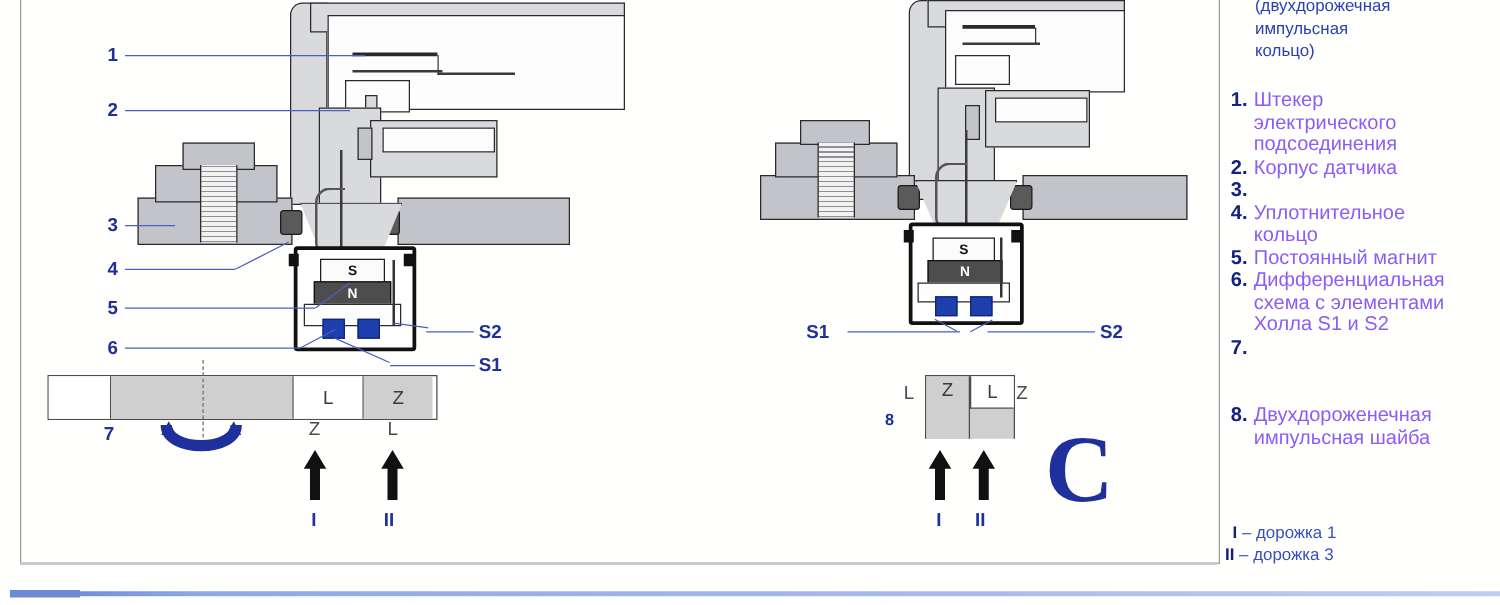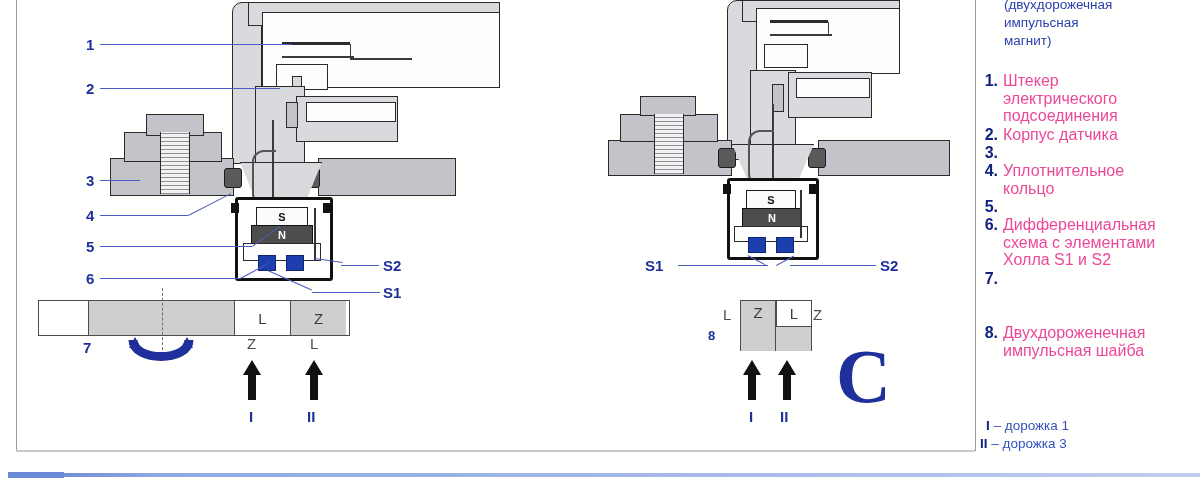--- a/index.html
+++ b/index.html
@@ -61,21 +61,21 @@
        border-right:9px solid transparent;border-bottom:15px solid #111;}
 
   
   .rot-c{position:absolute;color:#1f2f9b;font-weight:bold;line-height:1;}
 
   
   .legend{position:absolute;color:#2b41b0;font-size:13.5px;line-height:17px;}
   .leg-item{position:absolute;display:flex;}
   .leg-num{width:20px;text-align:right;font-weight:bold;color:#13227f;flex:0 0 20px;
            margin-right:5px;}
-  .leg-txt{width:152px;color:#ec4899;}
+  .leg-txt{width:152px;color:#8b5cf6;}
   .track-line{position:absolute;color:#3450c0;font-size:13.5px;}
   .track-line b{color:#13227f;}
 </style>
 </head>
 <body>
 
 <div class="page">
 
   <div class="frame"></div>
   <div class="frame-bottom-shadow"></div>
@@ -259,39 +259,40 @@
     </div>
     <span class="lbl" style="left:749px;top:408px;">I</span>
     <span class="lbl" style="left:780px;top:408px;">II</span>
 
     <span class="rot-c" style="left:836px;top:338px;font-size:76px;font-weight:bold;color:#1f2f9b;font-family:'Liberation Serif',serif;">C</span>
   </div>
 
   <div>
     <div class="legend" style="left:1004px;top:-4px;width:190px;">(двухдорожечная</div>
     <div class="legend" style="left:1004px;top:14px;width:190px;">импульсная</div>
-    <div class="legend" style="left:1004px;top:32px;width:190px;">магнит)</div>
+    <div class="legend" style="left:1004px;top:32px;width:190px;">кольцо)</div>
 
     <div class="leg-item" style="left:978px;top:72px;width:180px;">
       <span class="leg-num">1.</span>
       <span class="leg-txt" style="line-height:17.5px;">Штекер электрического подсоединения</span>
     </div>
     <div class="leg-item" style="left:978px;top:126px;width:180px;">
       <span class="leg-num">2.</span>
       <span class="leg-txt">Корпус датчика</span>
     </div>
     <div class="leg-item" style="left:978px;top:144px;width:180px;">
       <span class="leg-num">3.</span>
     </div>
     <div class="leg-item" style="left:978px;top:162px;width:180px;">
       <span class="leg-num">4.</span>
       <span class="leg-txt" style="line-height:17.5px;">Уплотнительное кольцо</span>
     </div>
     <div class="leg-item" style="left:978px;top:198px;width:180px;">
       <span class="leg-num">5.</span>
+      <span class="leg-txt">Постоянный магнит</span>
     </div>
     <div class="leg-item" style="left:978px;top:216px;width:186px;">
       <span class="leg-num">6.</span>
       <span class="leg-txt" style="width:158px;line-height:17.5px;">Дифференциальная схема с элементами Холла S1 и S2</span>
     </div>
     <div class="leg-item" style="left:978px;top:270px;width:180px;">
       <span class="leg-num">7.</span>
     </div>
     <div class="leg-item" style="left:978px;top:324px;width:190px;">
       <span class="leg-num">8.</span>

